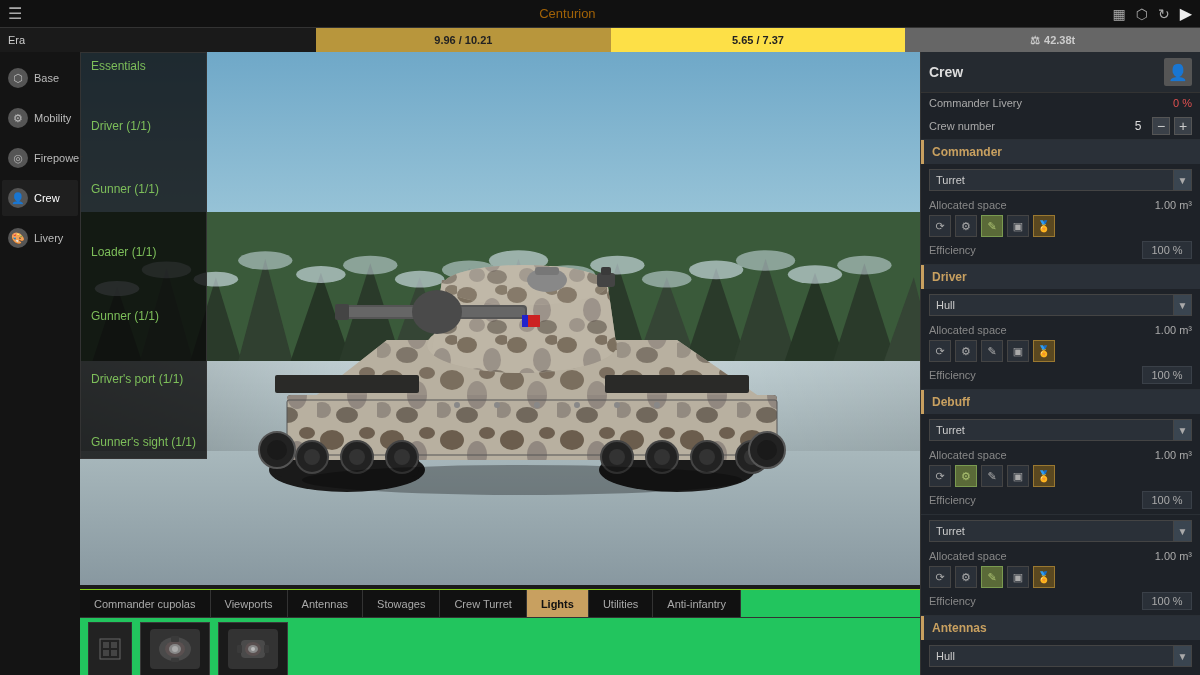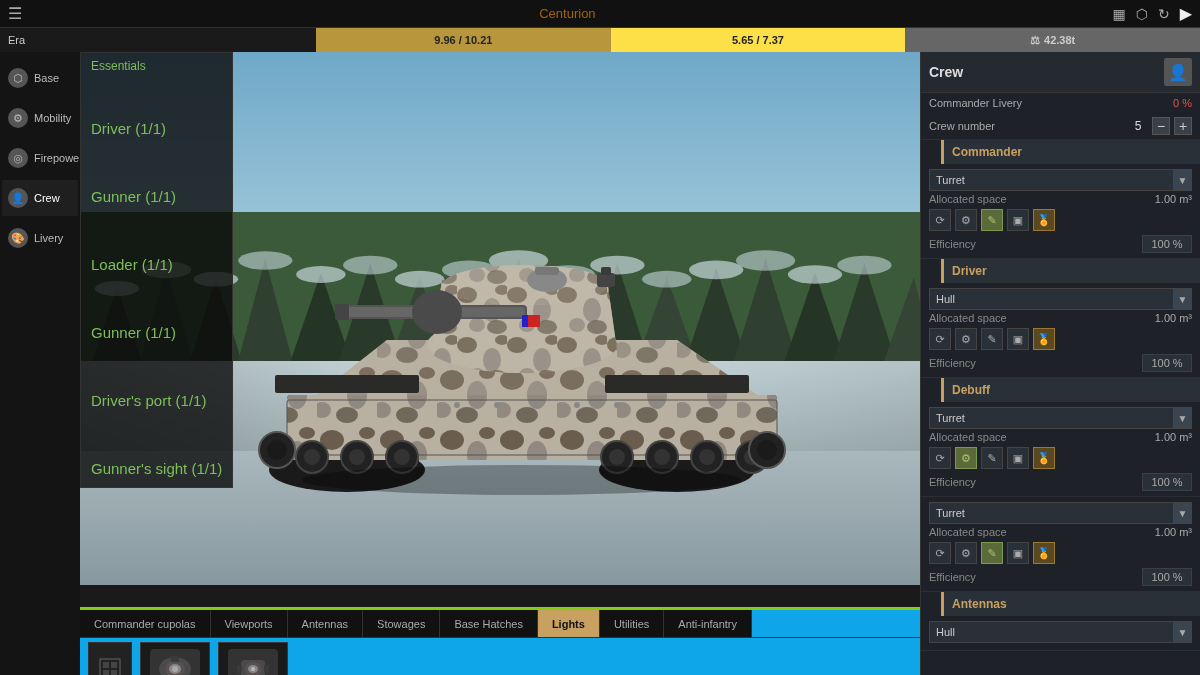--- a/index.html
+++ b/index.html
@@ -153,21 +153,21 @@
       z-index: 6;
       border: 1px solid #333;
     }
     .essentials-title {
       color: #7dbf5a;
       font-size: 12px;
       margin-bottom: 4px;
     }
     .essentials-item {
       color: #7dbf5a;
-      font-size: 15px;
+      font-size: 12px;
       line-height: 1.6;
       margin-top: 44px;
     }
 
     
     #main-viewport {
       position: absolute;
       top: 52px; left: 80px;
       right: 280px;
       bottom: 90px;
@@ -282,31 +282,30 @@
     .crew-section {
       border-bottom: 1px solid #2a2f35;
     }
     .crew-section-header {
       background: #2a3038;
       padding: 5px 8px;
       font-size: 12px;
       font-weight: bold;
       color: #c8a060;
       border-left: 3px solid #c8a060;
-      margin-left: 20px;
     }
     .crew-section-body {
       padding: 5px 8px;
       background: #1e2228;
     }
     .crew-position-row {
       display: flex;
       align-items: center;
       justify-content: space-between;
-      margin-bottom: 2px;
+      margin-bottom: 8px;
     }
     .position-select {
       flex: 1;
       background: #2a3038;
       border: 1px solid #444;
       color: #ccc;
       padding: 3px 6px;
       font-size: 11px;
       height: 22px;
       appearance: none;
@@ -383,23 +382,23 @@
       padding: 2px 6px;
       min-width: 50px;
       text-align: center;
     }
 
     
     #bottom-toolbar {
       position: absolute;
       bottom: 0; left: 80px;
       right: 280px;
-      height: 68px;
-      background: #0ea5e9;
-      border-top: 3px solid #84cc16;
+      height: 86px;
+      background: #22c55e;
+      border-top: 1px solid #84cc16;
       z-index: 5;
     }
     .toolbar-tabs {
       display: flex;
       height: 28px;
       border-bottom: 1px solid #333;
     }
     .toolbar-tab {
       padding: 0 14px;
       display: flex;
@@ -807,21 +806,21 @@
     </div>
   </div>
 </div>
 
 <div id="bottom-toolbar">
   <div class="toolbar-tabs">
     <div class="toolbar-tab">Commander cupolas</div>
     <div class="toolbar-tab">Viewports</div>
     <div class="toolbar-tab">Antennas</div>
     <div class="toolbar-tab">Stowages</div>
-    <div class="toolbar-tab">Base Hatches</div>
+    <div class="toolbar-tab">Crew Turret</div>
     <div class="toolbar-tab active">Lights</div>
     <div class="toolbar-tab">Utilities</div>
     <div class="toolbar-tab">Anti-infantry</div>
   </div>
   <div class="toolbar-content">
     <div class="toolbar-side-icon">
       <svg width="30" height="30" viewBox="0 0 30 30">
         <rect x="5" y="5" width="20" height="20" fill="none" stroke="#666" stroke-width="1"></rect>
         <rect x="8" y="8" width="6" height="6" fill="#444"></rect>
         <rect x="16" y="8" width="6" height="6" fill="#444"></rect>

